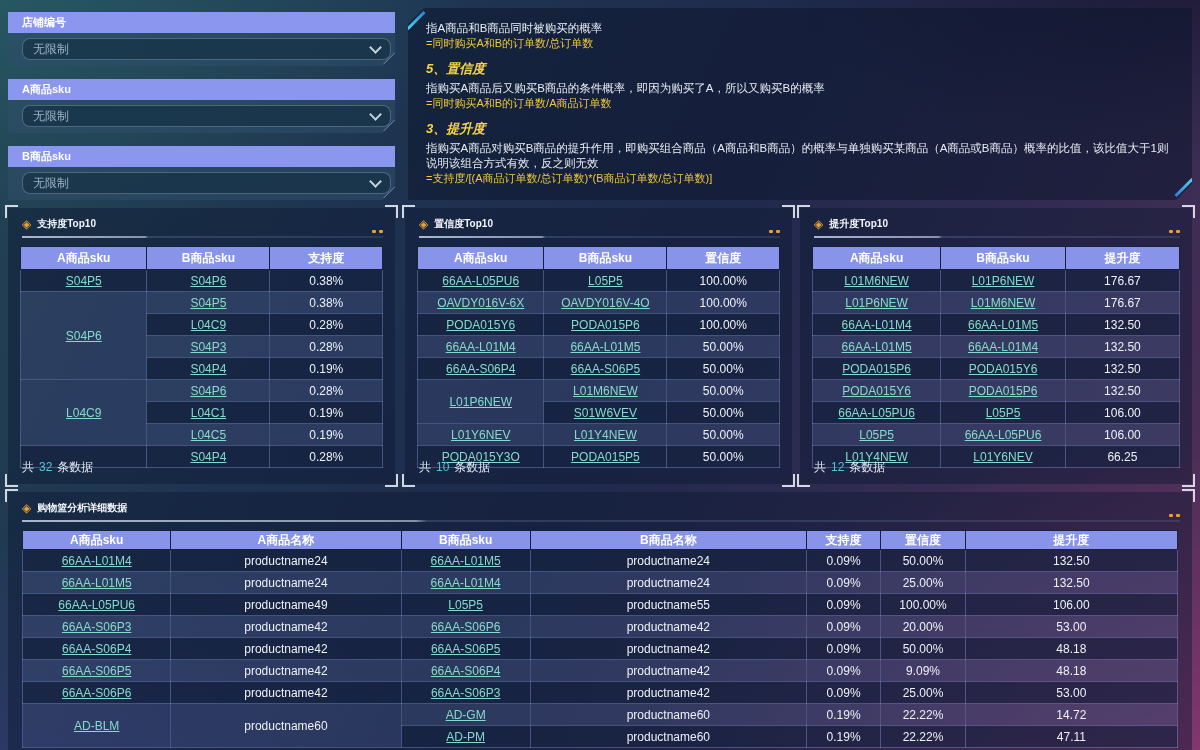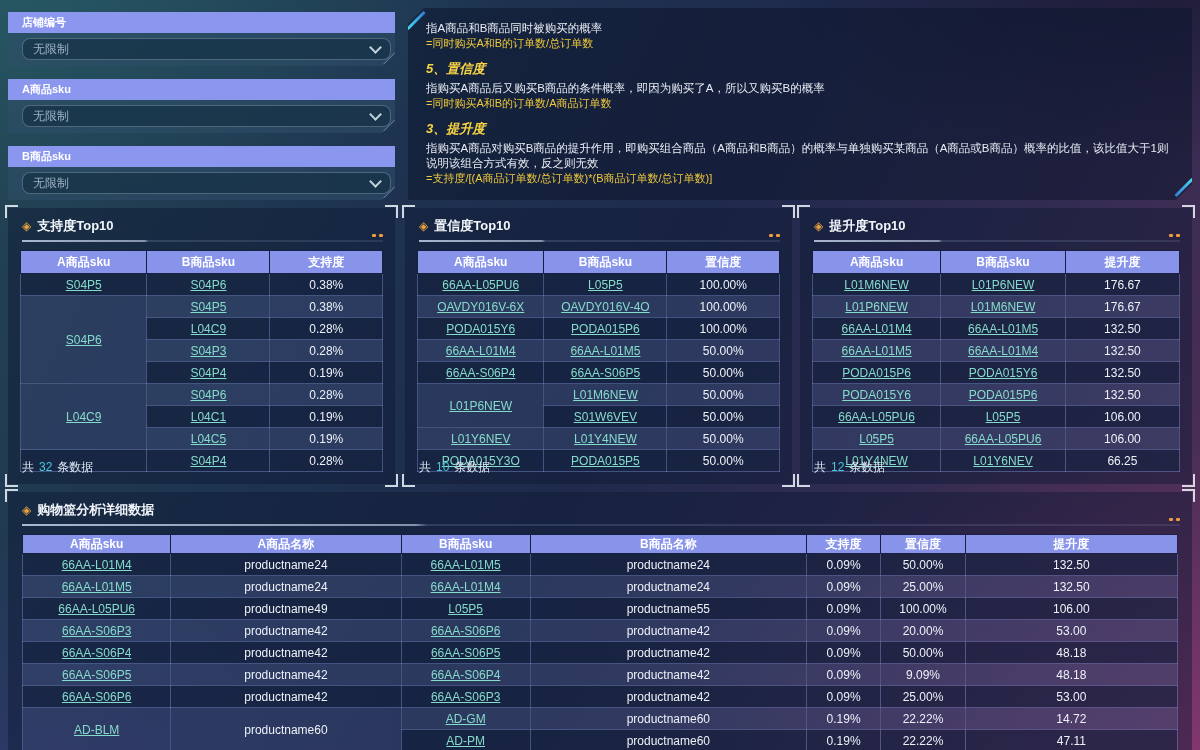--- a/index.html
+++ b/index.html
@@ -40,21 +40,21 @@
   .exp-formula{color:#f0c93c;font-size:11px;line-height:15px;}
   
   .panel{position:absolute;background:rgba(14,24,52,0.45);}
   .cor{position:absolute;width:11px;height:11px;border:0 solid rgba(228,234,242,0.9);}
   .cor-tl{left:-3px;top:-3px;border-left-width:2px;border-top-width:2px;}
   .cor-tr{right:-3px;top:-3px;border-right-width:2px;border-top-width:2px;}
   .cor-bl{left:-3px;bottom:-3px;border-left-width:2px;border-bottom-width:2px;}
   .cor-br{right:-3px;bottom:-3px;border-right-width:2px;border-bottom-width:2px;}
   .panel-title{display:flex;align-items:center;gap:6px;padding:9px 14px 5px 14px;}
   .diamond{color:#e8a33d;font-size:12px;line-height:12px;}
-  .panel-title b{color:#f2f6fb;font-size:13px;}
+  .panel-title b{color:#f2f6fb;font-size:10px;}
   .title-line{position:relative;height:2px;margin:0 12px 8px 14px;
     background:linear-gradient(90deg,rgba(205,218,242,0.8) 0%,rgba(205,218,242,0.6) 34%,rgba(140,160,200,0.22) 35%,rgba(140,160,200,0.16) 100%);}
   .dots{position:absolute;right:0;top:-6px;display:flex;gap:3px;}
   .dots i{width:4px;height:3px;background:#f09a3e;border-radius:1px;}
   table{border-collapse:collapse;table-layout:fixed;width:calc(100% - 24px);margin:0 12px;}
   th{background:#8893ea;color:#ffffff;font-size:12px;font-weight:bold;height:22px;
     border:1px solid rgba(20,30,62,0.55);padding:0 2px;overflow:hidden;white-space:nowrap;}
   td{height:21px;font-size:12px;color:#edf1f8;text-align:center;vertical-align:middle;
     border:1px solid rgba(130,150,215,0.42);padding:0 2px;overflow:hidden;white-space:nowrap;}
   tbody tr:nth-child(odd) td{background:rgba(24,36,68,0.55);}

